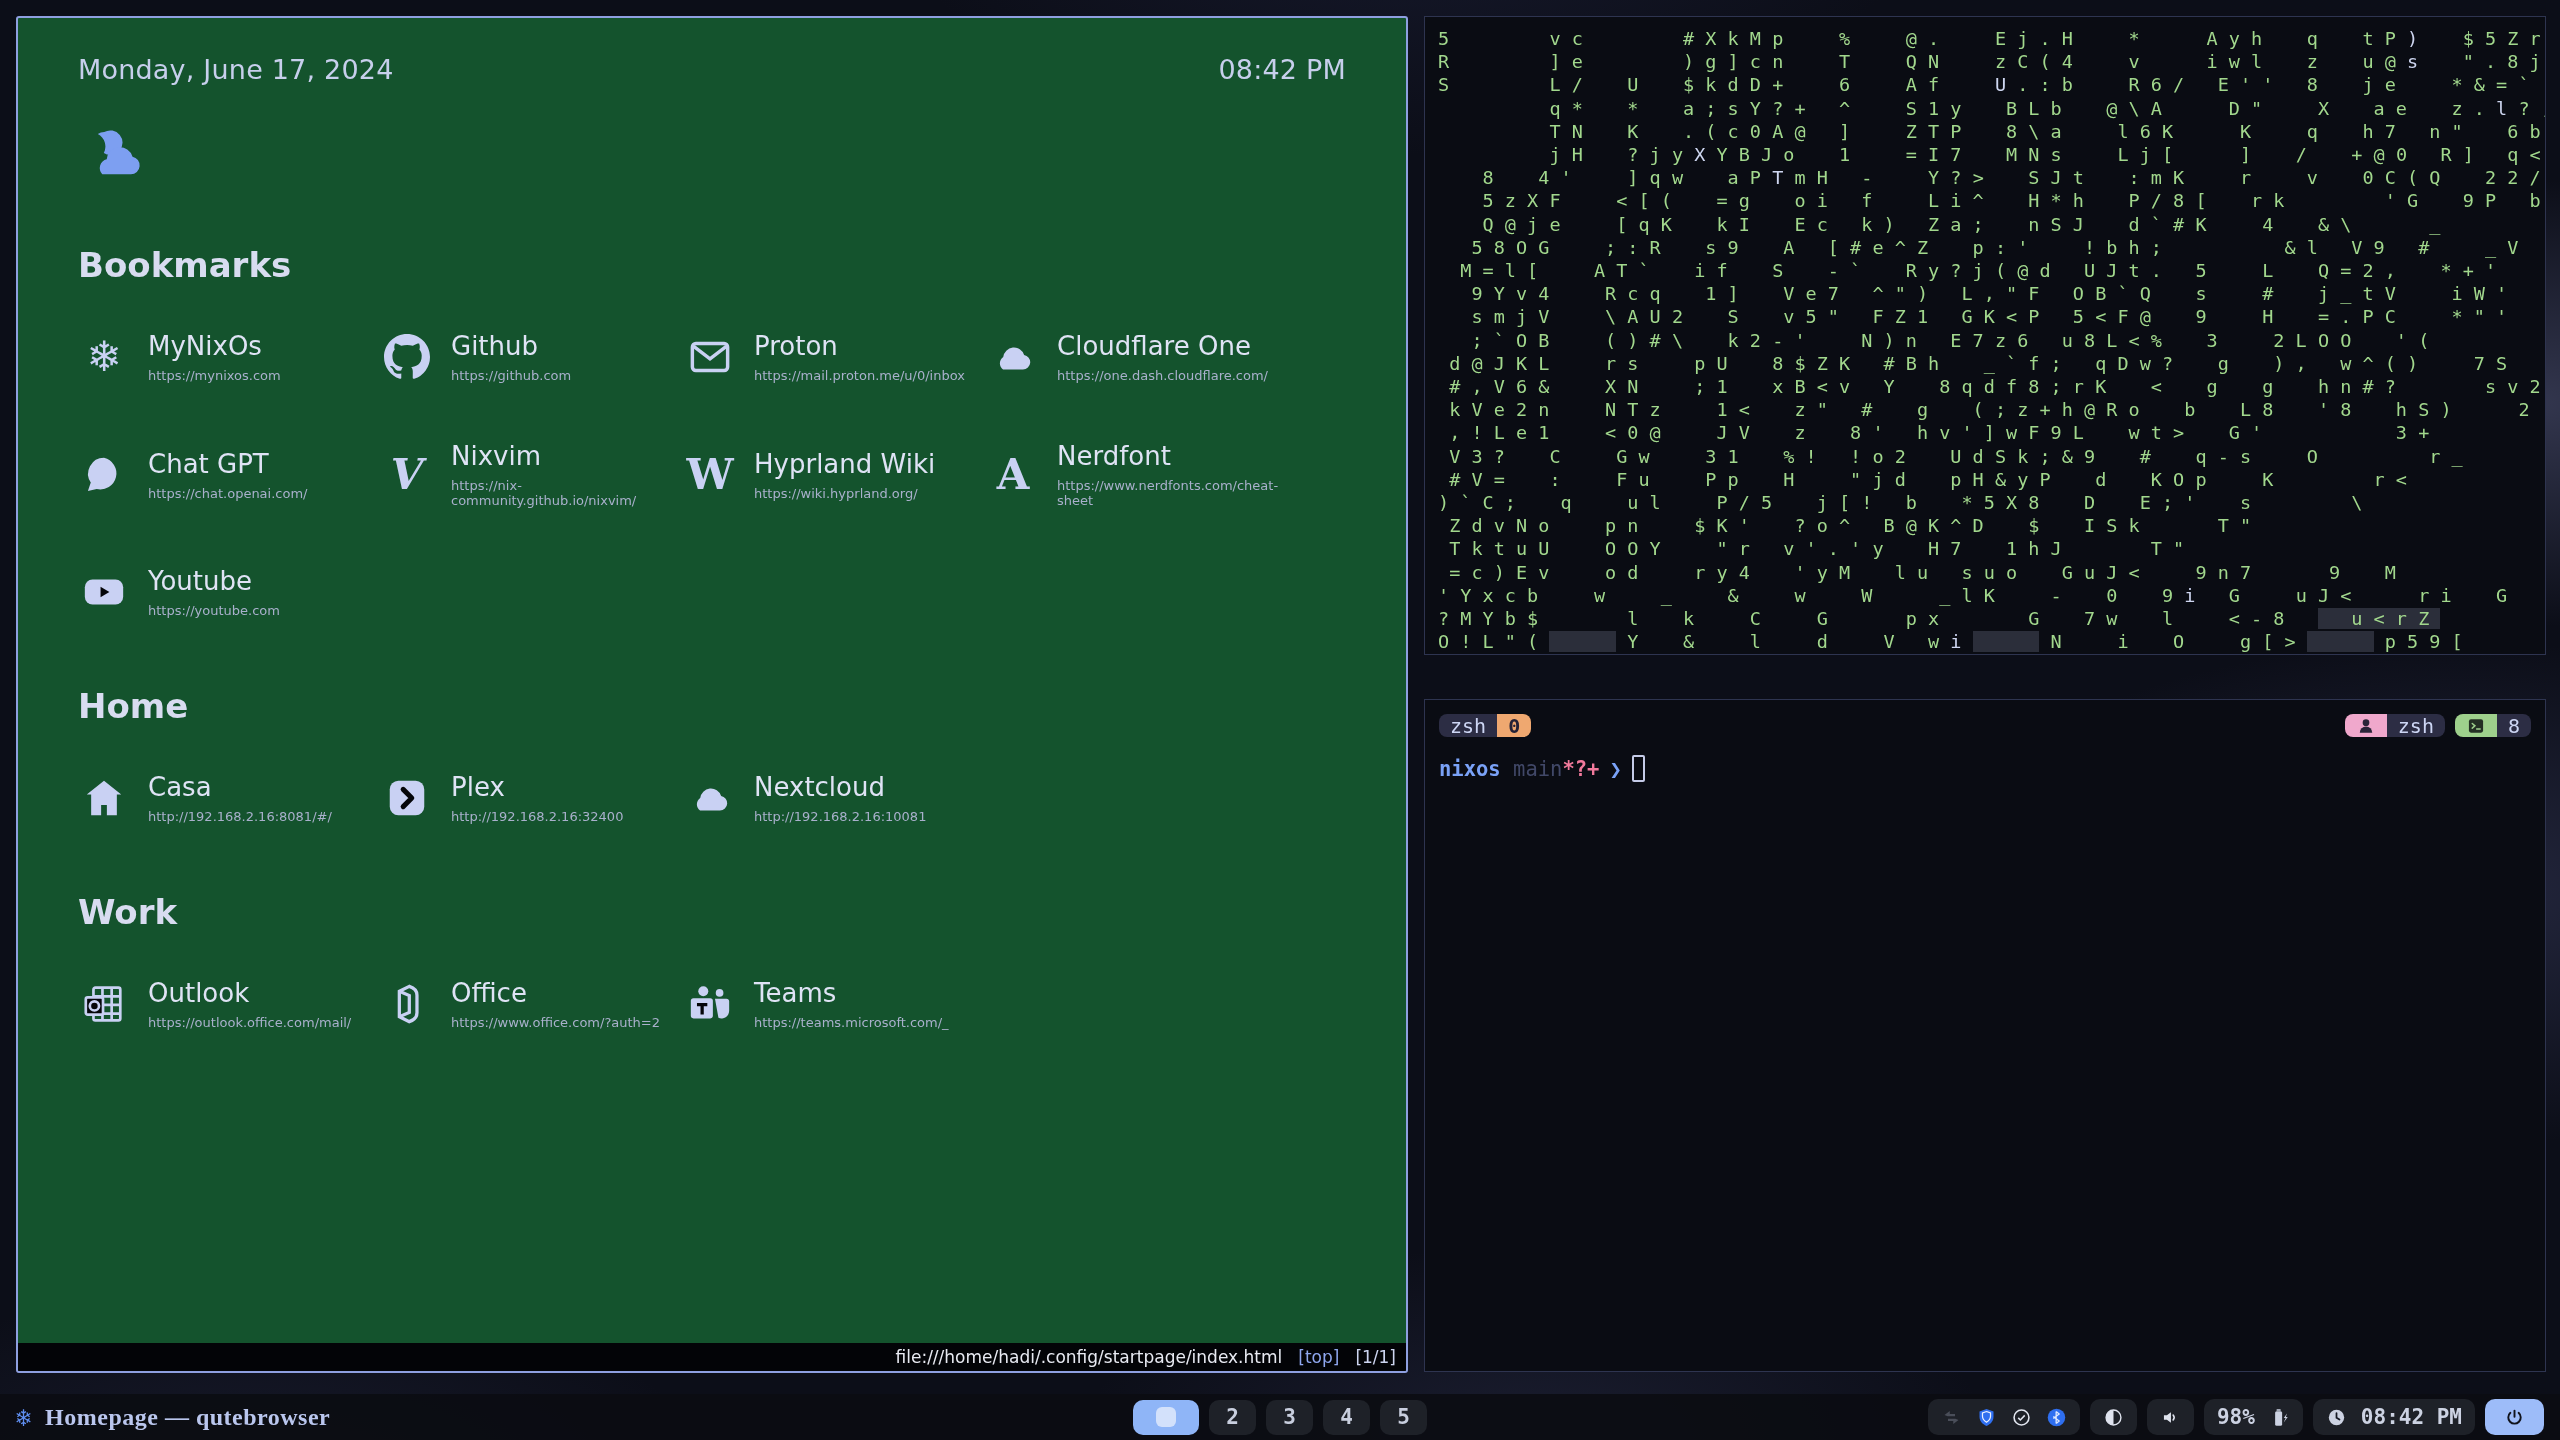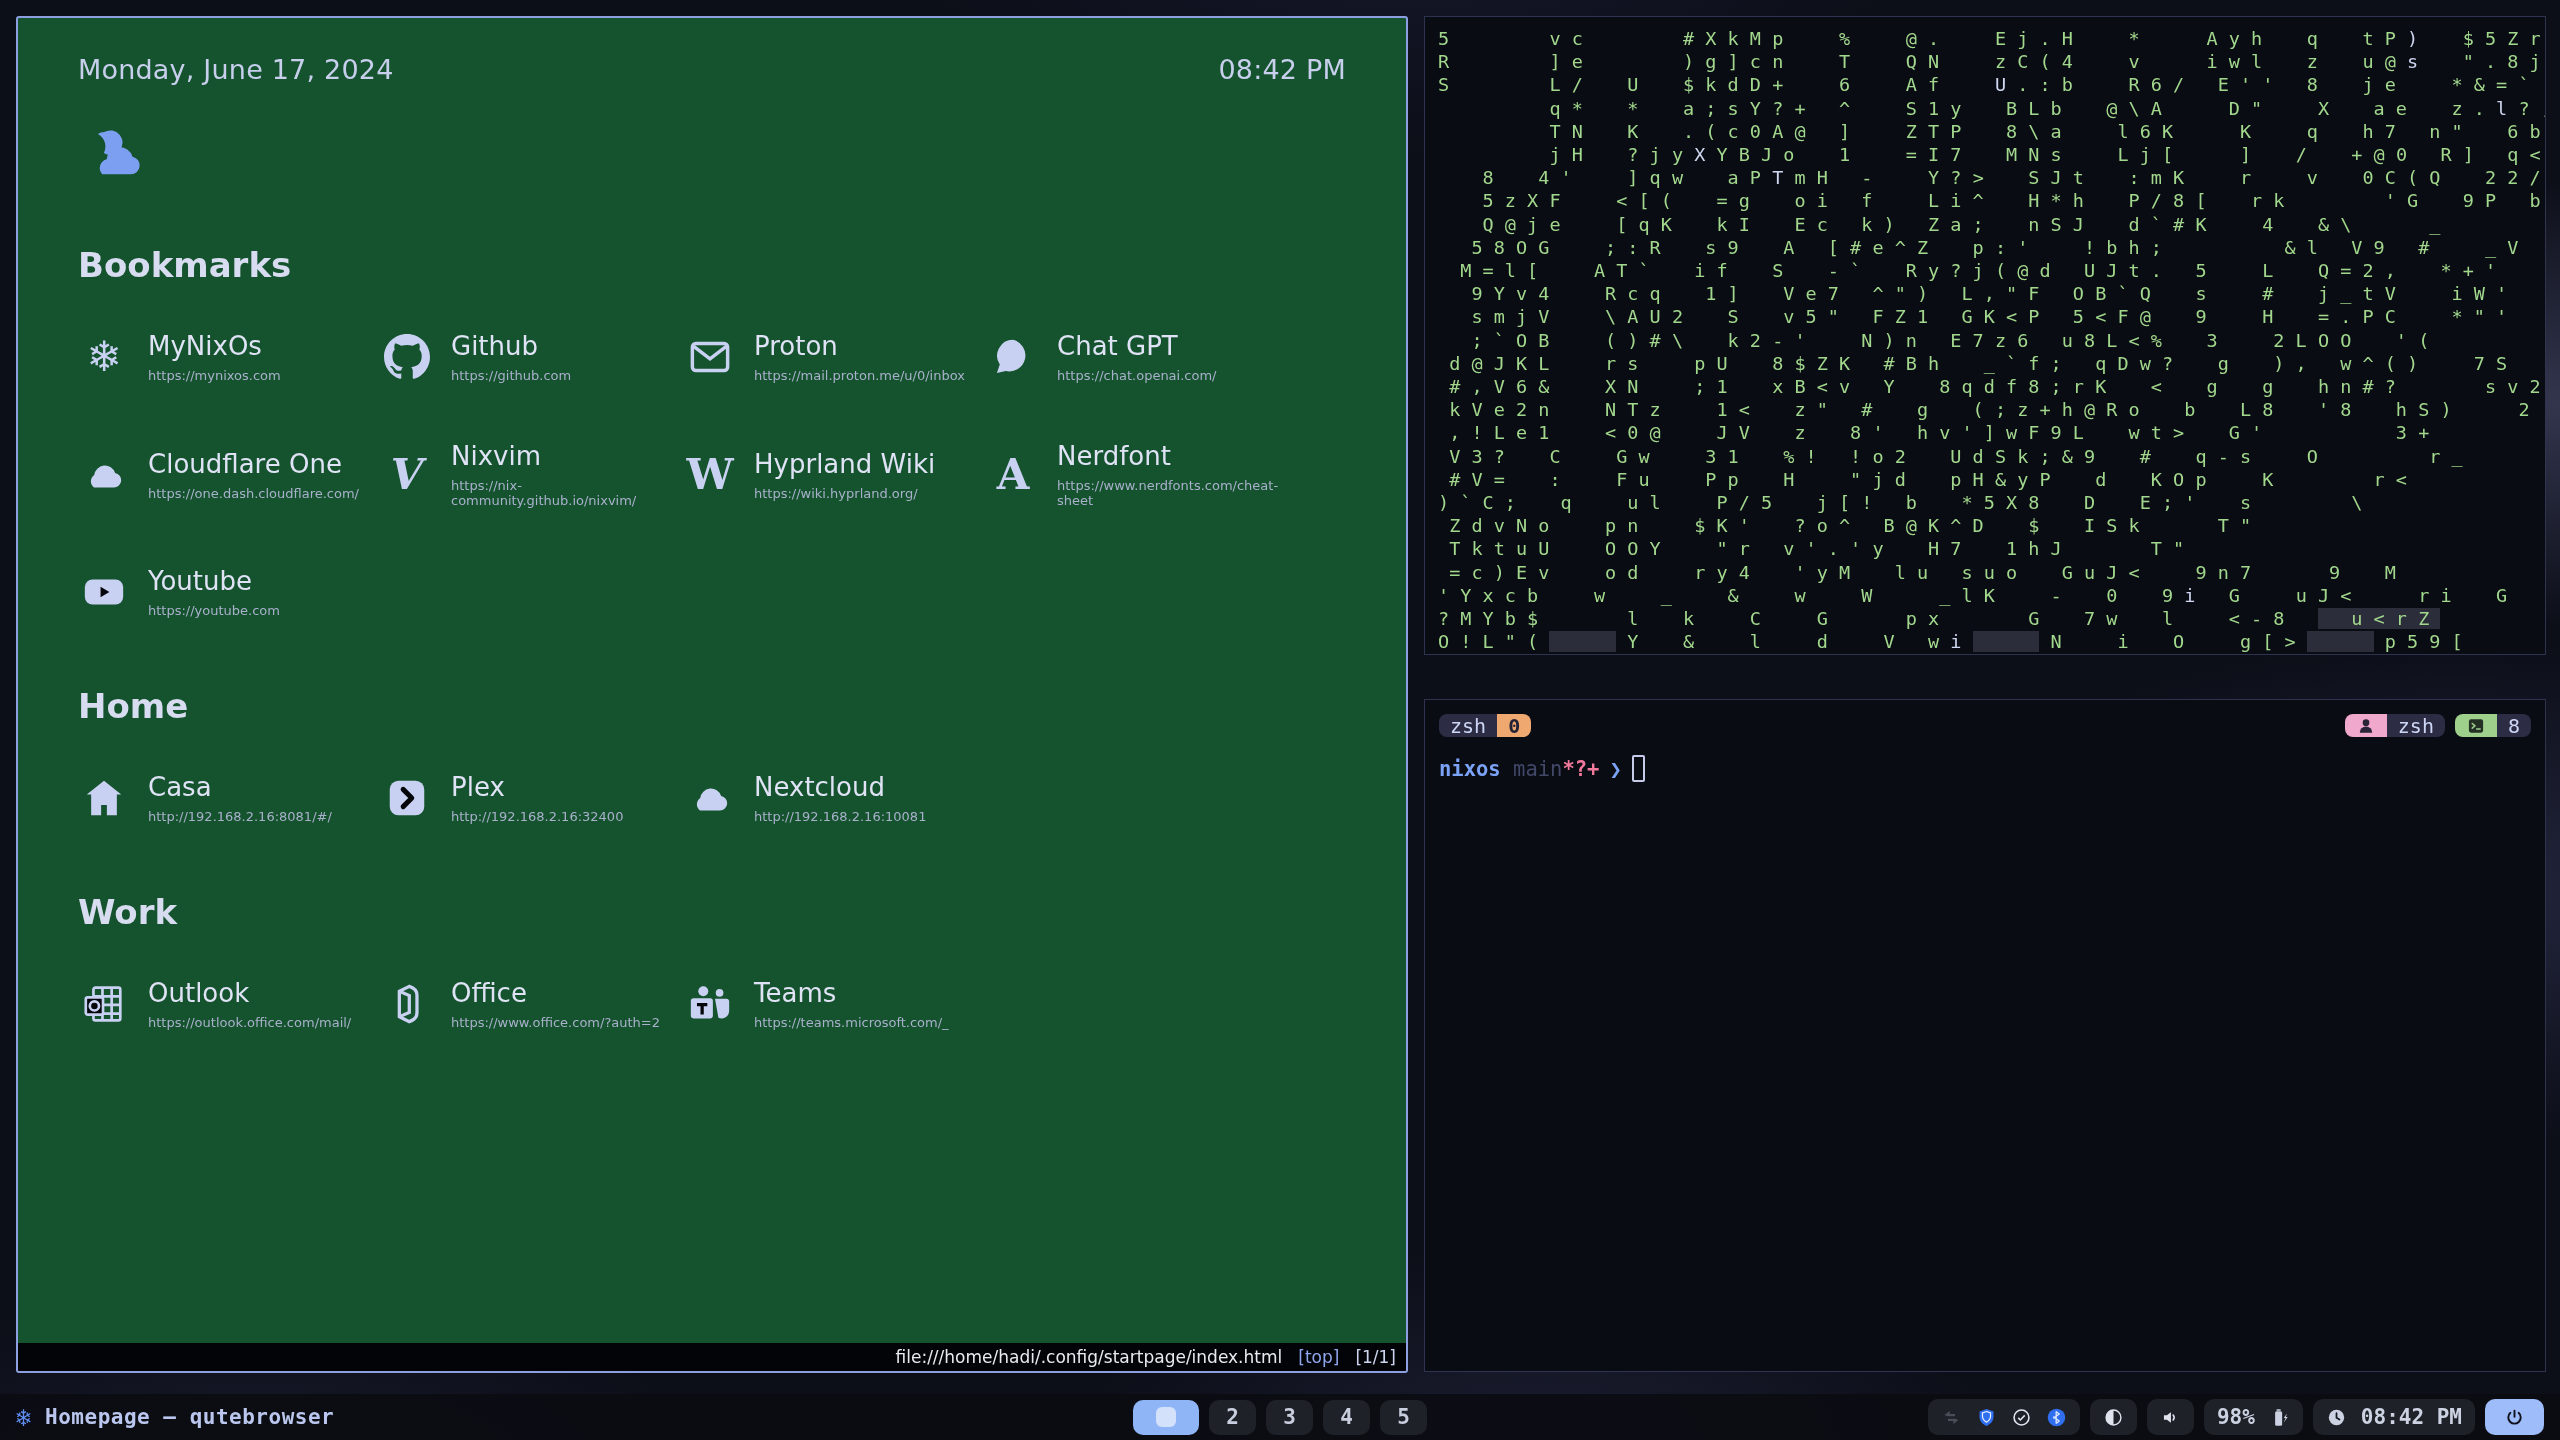--- a/index.html
+++ b/index.html
@@ -68,21 +68,21 @@
   .p-flags { color:#f27a9c; font-weight:bold; }
   .p-sym { color:#7aa2f7; margin:0 10px 0 10px; font-weight:bold; }
   .p-cursor { width:13px; height:27px; border:2px solid #c5cbe8; border-radius:2px; display:inline-block; }
 
   
   .waybar { position:absolute; left:0; right:0; bottom:0; height:46px;
     background:rgba(11,12,18,.90); display:flex; align-items:center; padding:0 16px;
     font-family:"DejaVu Sans Mono", monospace; }
   .wb-left { display:flex; align-items:center; gap:14px; }
   .wb-nix { font-size:25px; color:#5f8ef0; line-height:1; }
-  .wb-title { font-size:21px; font-weight:bold; color:#bac6ee; letter-spacing:.5px; }
+  .wb-title { font-size:24px; font-weight:bold; color:#bac6ee; letter-spacing:.5px;font-family:Liberation Serif, serif; }
   .wb-center { position:absolute; left:50%; transform:translateX(-50%);
     display:flex; gap:10px; align-items:center; }
   .ws { height:35px; min-width:47px; border-radius:10px; background:#1e2128;
     color:#c8cede; font-size:21px; font-weight:bold;
     display:flex; align-items:center; justify-content:center; cursor:pointer; }
   .ws.active { width:66px; background:#8fb5f7; }
   .ws-dot { width:20px; height:20px; border-radius:6px; background:#d3e1fb; }
   .wb-right { margin-left:auto; display:flex; gap:10px; align-items:center; }
   .module { height:36px; border-radius:10px; background:#1e2128; display:flex;
     align-items:center; gap:14px; padding:0 13px; color:#ccd2e2; font-size:21px; font-weight:bold; }
@@ -135,37 +135,37 @@
               </svg>
             </span>
             <div>
               <div class="link-name">Proton</div>
               <div class="link-url">https://mail.proton.me/u/0/inbox</div>
             </div>
           </div>
           <div class="link-card">
             <span class="link-icon">
               <svg viewBox="0 0 24 24" fill="currentColor">
+                <path d="M6.8 18.5h10.4a3.8 3.8 0 0 0 .6-7.55 5.6 5.6 0 0 0-10.9 1.1 3.9 3.9 0 0 0-.1 6.45z"></path>
+              </svg>
+            </span>
+            <div>
+              <div class="link-name">Cloudflare One</div>
+              <div class="link-url">https://one.dash.cloudflare.com/</div>
+            </div>
+          </div>
+          <div class="link-card">
+            <span class="link-icon">
+              <svg viewBox="0 0 24 24" fill="currentColor">
                 <path d="M12 3a8.3 8.3 0 0 0-6.9 12.9l-1.5 4.5 4.6-1.1A8.3 8.3 0 1 0 12 3z"></path>
               </svg>
             </span>
             <div>
               <div class="link-name">Chat GPT</div>
               <div class="link-url">https://chat.openai.com/</div>
-            </div>
-          </div>
-          <div class="link-card">
-            <span class="link-icon">
-              <svg viewBox="0 0 24 24" fill="currentColor">
-                <path d="M6.8 18.5h10.4a3.8 3.8 0 0 0 .6-7.55 5.6 5.6 0 0 0-10.9 1.1 3.9 3.9 0 0 0-.1 6.45z"></path>
-              </svg>
-            </span>
-            <div>
-              <div class="link-name">Cloudflare One</div>
-              <div class="link-url">https://one.dash.cloudflare.com/</div>
             </div>
           </div>
           <div class="link-card">
             <span class="link-icon">
               <span class="uni serif italic">V</span>
             </span>
             <div>
               <div class="link-name">Nixvim</div>
               <div class="link-url">https://nix-community.github.io/nixvim/</div>
             </div>

